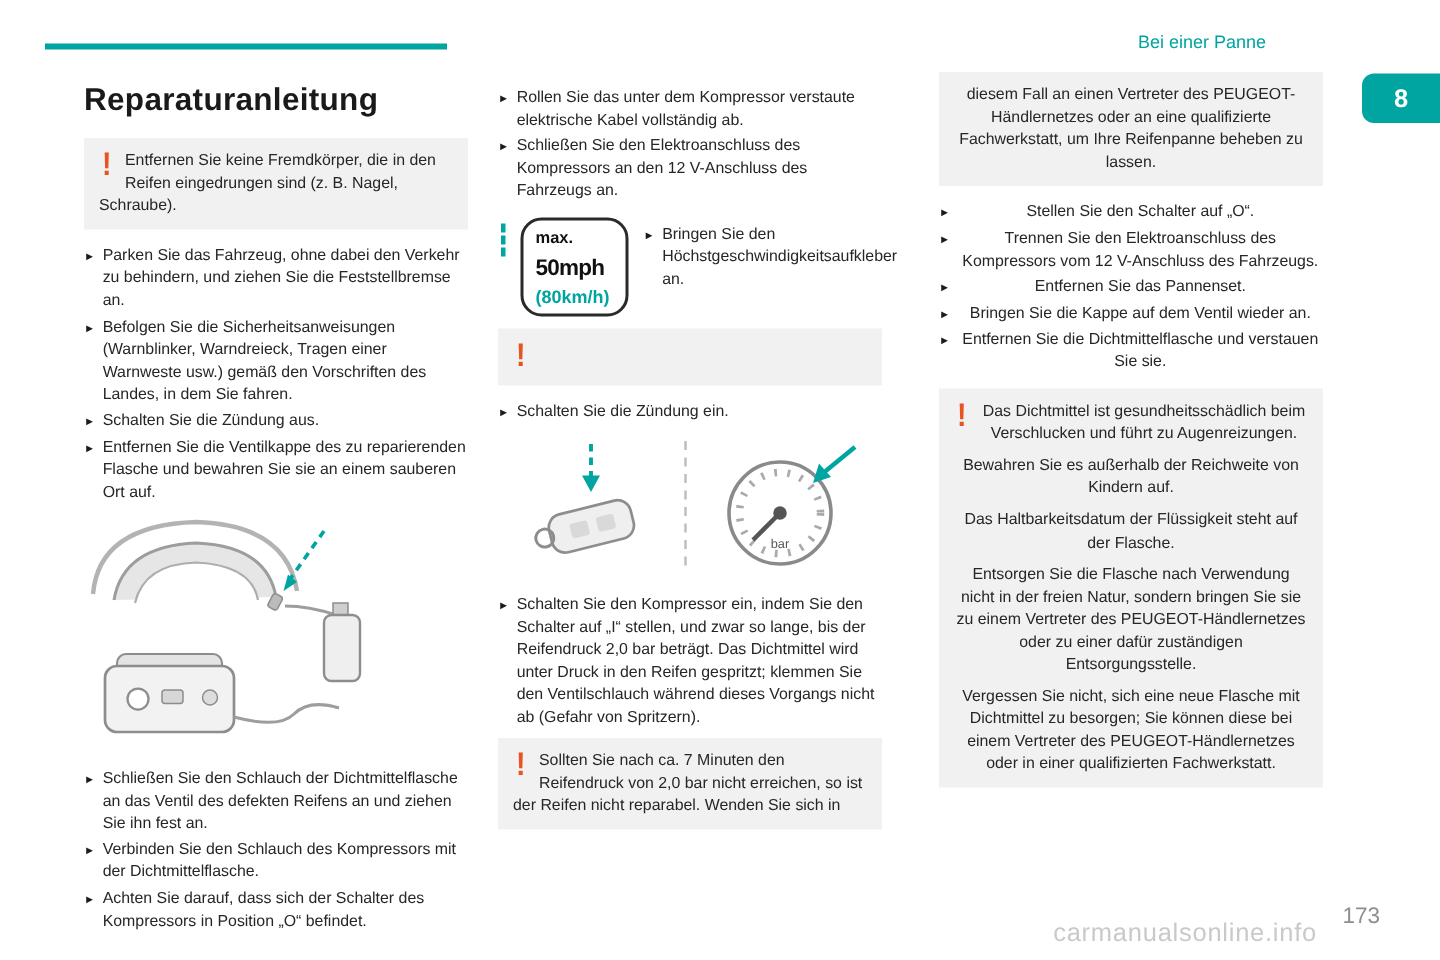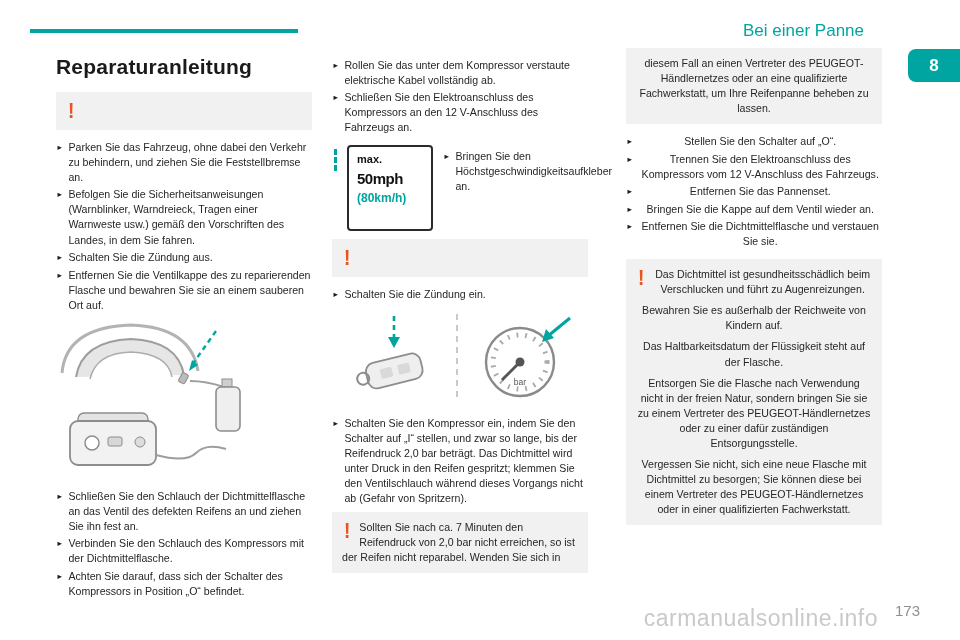--- a/index.html
+++ b/index.html
@@ -9,21 +9,21 @@
     --ink:#262626;
   }
   *{box-sizing:border-box;margin:0;padding:0;}
   html,body{width:960px;height:640px;}
   body{
     font-family:"Liberation Sans",sans-serif;
     background:#fff;color:var(--ink);
     position:relative;overflow:hidden;
   }
   .topline{position:absolute;left:30px;top:29px;width:268px;height:4px;background:var(--accent);}
-  .section-header{position:absolute;top:21px;right:96px;font-size:17px;color:var(--accent);}
+  .section-header{position:absolute;top:21px;right:116px;font-size:12px;color:var(--accent);}
   .chapter-tab{
     position:absolute;top:49px;right:0;width:52px;height:33px;
     background:var(--accent);color:#fff;border-radius:8px 0 0 8px;
     display:flex;align-items:center;justify-content:center;
     font-size:17px;font-weight:bold;
   }
   .col{position:absolute;width:256px;font-size:10.6px;line-height:1.42;color:var(--ink);}
   .col1{left:56px;top:52px;}
   .col2{left:332px;top:55px;}
   .col3{left:626px;top:48px;text-align:center;}
@@ -36,49 +36,50 @@
     margin:1px 9px 2px 2px;line-height:1;transform:scaleY(1.15);
   }
   .cont-box{background:var(--boxbg);padding:8px 10px;margin-bottom:10px;}
   .bullet{display:flex;margin:2.5px 0;}
   .bm{flex:0 0 auto;font-size:7.5px;margin:3px 5px 0 0;color:#1b1b1b;}
   .bt{flex:1;}
   .illus{display:block;margin:8px 0 10px;}
   .sticker-row{display:flex;gap:10px;align-items:flex-start;margin:10px 0 8px;position:relative;}
   .sticker-arrow{width:0;height:22px;border-left:3px dashed var(--accent);margin:4px 0 0 2px;flex:0 0 auto;}
   .sticker{
-    flex:0 0 auto;width:86px;border:2.5px solid #2a2a2a;border-radius:4px;
-    background:#fff;padding:5px 8px 22px;
+    flex:0 0 auto;width:72px;border:2.5px solid #2a2a2a;border-radius:14px;
+    background:#fff;padding:5px 8px 2px;
   }
   .sticker-max{font-size:11px;font-weight:bold;color:#111;}
   .sticker-speed{font-size:15px;font-weight:bold;letter-spacing:-0.5px;color:#111;}
   .sticker-kmh{font-size:12px;font-weight:bold;color:var(--accent);margin-top:1px;}
   .sticker-bullet{margin-top:4px;}
   .watermark{
-    position:absolute;right:82px;bottom:8px;font-size:23px;
+    position:absolute;right:82px;bottom:8px;font-size:17px;
     color:#c9c9c9;letter-spacing:0.5px;
   }
   .page-number{position:absolute;right:40px;bottom:21px;font-size:15px;color:#8f8f8f;}
 </style>
 </head>
 <body>
 
 <div class="page">
 
   <div class="topline"></div>
   <div class="section-header">Bei einer Panne</div>
   <div class="chapter-tab">
     <span>8</span>
   </div>
 
   <div class="col col1">
     <h1 class="title">Reparaturanleitung</h1>
 
     <div class="warnbox">
       <span class="warn-icon">!</span>
+      <p>Entfernen Sie keine Fremdkörper, die in den Reifen eingedrungen sind (z. B. Nagel, Schraube).</p>
     </div>
 
     <div class="bullet">
       <span class="bm">►</span>
       <span class="bt">Parken Sie das Fahrzeug, ohne dabei den Verkehr zu behindern, und ziehen Sie die Feststellbremse an.</span>
     </div>
     <div class="bullet">
       <span class="bm">►</span>
       <span class="bt">Befolgen Sie die Sicherheitsanweisungen (Warnblinker, Warndreieck, Tragen einer Warnweste usw.) gemäß den Vorschriften des Landes, in dem Sie fahren.</span>
     </div>

